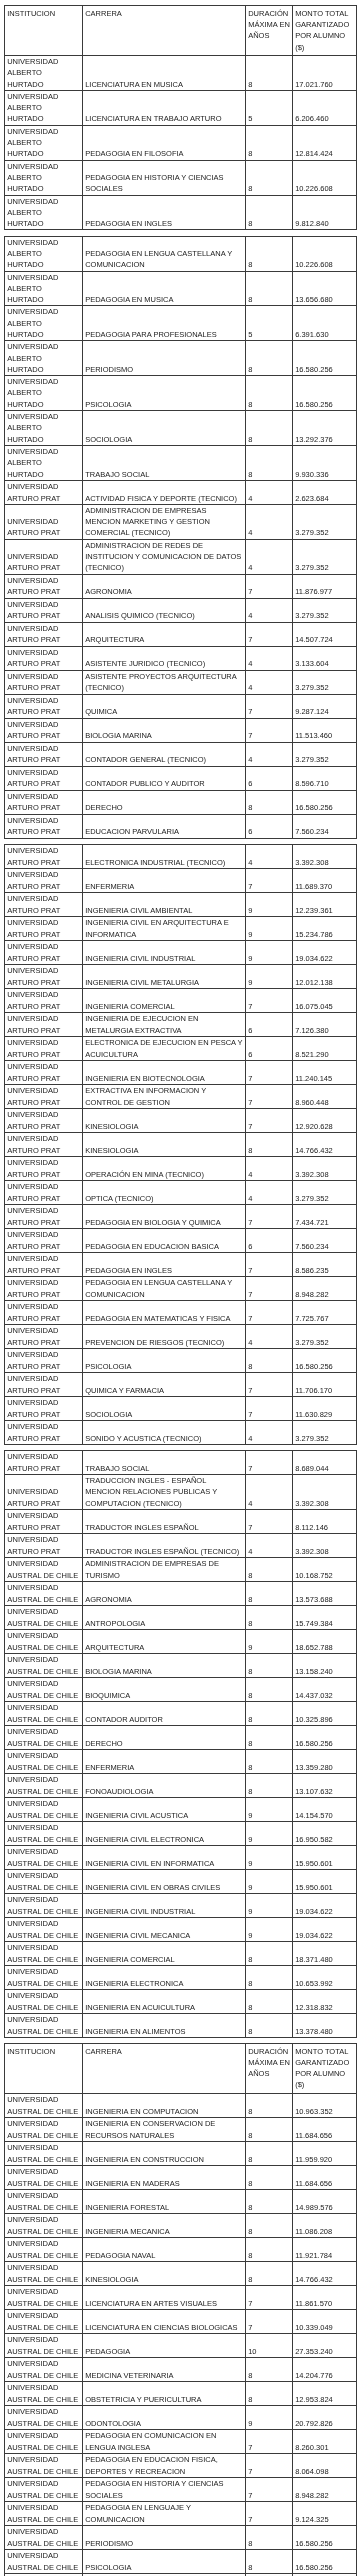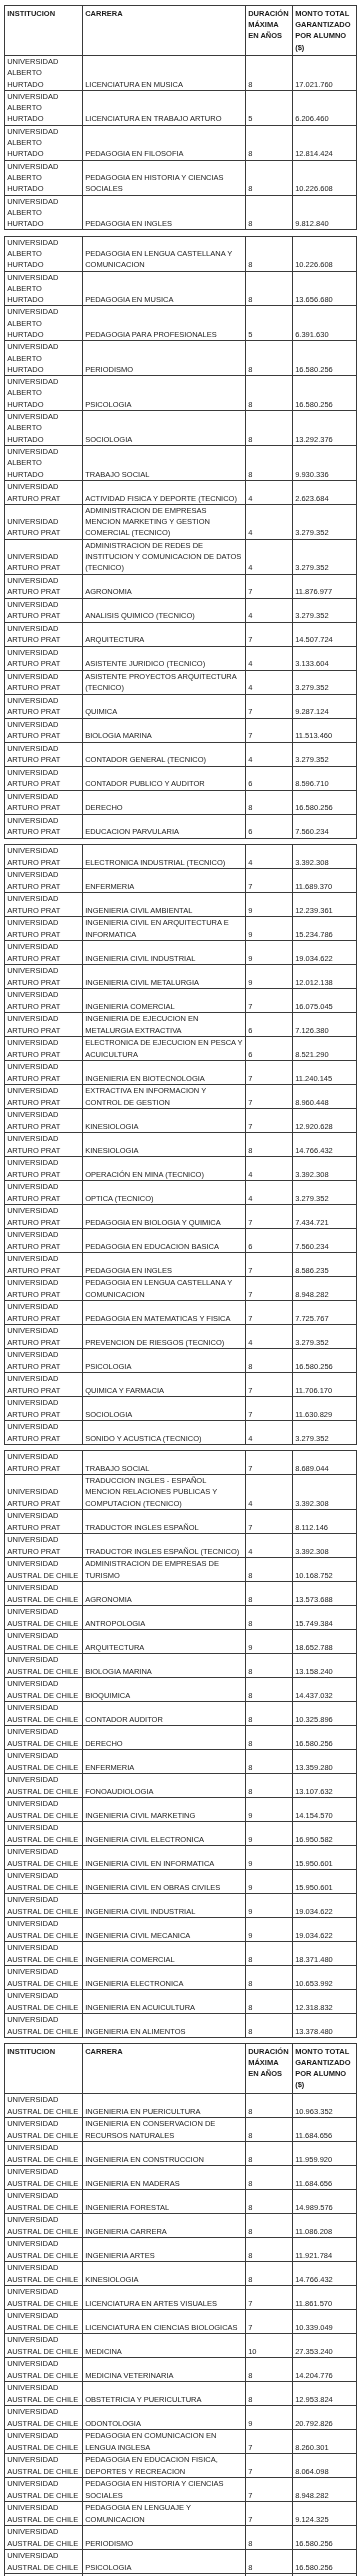--- a/index.html
+++ b/index.html
@@ -1,20 +1,20 @@
 <!DOCTYPE html>
 <html style="font-size:8.2px"><head>
 <meta charset="utf-8">
 <style>
   html, body { margin: 0; padding: 0; background: #ffffff; }
   body { width: 360px; font-family: "Liberation Sans", sans-serif; color: #1a1a1a; }
   #doc { padding: 5.2px 3.1px 2.1px 4.1px; }
   table.seg { width: 352px; border-collapse: collapse; table-layout: fixed; margin-bottom: 5.2px; }
   table.seg td, table.seg th { border: 0.8px solid #3a3a3a; font-size: 7.5px; line-height: 11.3px; vertical-align: bottom; padding: 0 2.1px; font-weight: normal; text-align: left; word-wrap: break-word; }
-  table.seg th { vertical-align: top; padding-top: 1.5px; padding-bottom: 2.1px; line-height: 11.3px; font-weight: bold; }
+  table.seg th { vertical-align: top; padding-top: 1.5px; padding-bottom: 2.1px; line-height: 11.3px; }
   col.c-inst { width: 78px; }
   col.c-car { width: 163px; }
   col.c-dur { width: 47px; }
   col.c-monto { width: 64px; }
   td.num { text-align: right; }
   td.inst { padding-top: 0; }
   tr.row td { height: 23px; }
 </style>
 </head>
 <body>
@@ -519,21 +519,21 @@
 
   <tr class="row">
     <td class="inst">UNIVERSIDAD AUSTRAL DE CHILE</td>
     <td>FONOAUDIOLOGIA</td>
     <td class="num">8</td>
     <td class="num">13.107.632</td>
   </tr>
 
   <tr class="row">
     <td class="inst">UNIVERSIDAD AUSTRAL DE CHILE</td>
-    <td>INGENIERIA CIVIL MARKETING</td>
+    <td>INGENIERIA CIVIL ACUSTICA</td>
     <td class="num">9</td>
     <td class="num">14.154.570</td>
   </tr>
 
   <tr class="row">
     <td class="inst">UNIVERSIDAD AUSTRAL DE CHILE</td>
     <td>INGENIERIA CIVIL ELECTRONICA</td>
     <td class="num">9</td>
     <td class="num">16.950.582</td>
   </tr>
@@ -607,21 +607,21 @@
       <tr>
         <th>INSTITUCION</th>
         <th>CARRERA</th>
         <th>DURACIÓN MÁXIMA EN AÑOS</th>
         <th>MONTO TOTAL GARANTIZADO POR ALUMNO ($)</th>
       </tr>
     </thead>
     <tbody>
   <tr class="row">
     <td class="inst">UNIVERSIDAD AUSTRAL DE CHILE</td>
-    <td>INGENIERIA EN PUERICULTURA</td>
+    <td>INGENIERIA EN COMPUTACION</td>
     <td class="num">8</td>
     <td class="num">10.963.352</td>
   </tr>
 
   <tr class="row">
     <td class="inst">UNIVERSIDAD AUSTRAL DE CHILE</td>
     <td>INGENIERIA EN CONSERVACION DE RECURSOS NATURALES</td>
     <td class="num">8</td>
     <td class="num">11.684.656</td>
   </tr>
@@ -642,28 +642,28 @@
 
   <tr class="row">
     <td class="inst">UNIVERSIDAD AUSTRAL DE CHILE</td>
     <td>INGENIERIA FORESTAL</td>
     <td class="num">8</td>
     <td class="num">14.989.576</td>
   </tr>
 
   <tr class="row">
     <td class="inst">UNIVERSIDAD AUSTRAL DE CHILE</td>
-    <td>INGENIERIA CARRERA</td>
+    <td>INGENIERIA MECANICA</td>
     <td class="num">8</td>
     <td class="num">11.086.208</td>
   </tr>
 
   <tr class="row">
     <td class="inst">UNIVERSIDAD AUSTRAL DE CHILE</td>
-    <td>INGENIERIA ARTES</td>
+    <td>PEDAGOGIA NAVAL</td>
     <td class="num">8</td>
     <td class="num">11.921.784</td>
   </tr>
 
   <tr class="row">
     <td class="inst">UNIVERSIDAD AUSTRAL DE CHILE</td>
     <td>KINESIOLOGIA</td>
     <td class="num">8</td>
     <td class="num">14.766.432</td>
   </tr>
@@ -677,21 +677,21 @@
 
   <tr class="row">
     <td class="inst">UNIVERSIDAD AUSTRAL DE CHILE</td>
     <td>LICENCIATURA EN CIENCIAS BIOLOGICAS</td>
     <td class="num">7</td>
     <td class="num">10.339.049</td>
   </tr>
 
   <tr class="row">
     <td class="inst">UNIVERSIDAD AUSTRAL DE CHILE</td>
-    <td>MEDICINA</td>
+    <td>PEDAGOGIA</td>
     <td class="num">10</td>
     <td class="num">27.353.240</td>
   </tr>
 
   <tr class="row">
     <td class="inst">UNIVERSIDAD AUSTRAL DE CHILE</td>
     <td>MEDICINA VETERINARIA</td>
     <td class="num">8</td>
     <td class="num">14.204.776</td>
   </tr>

